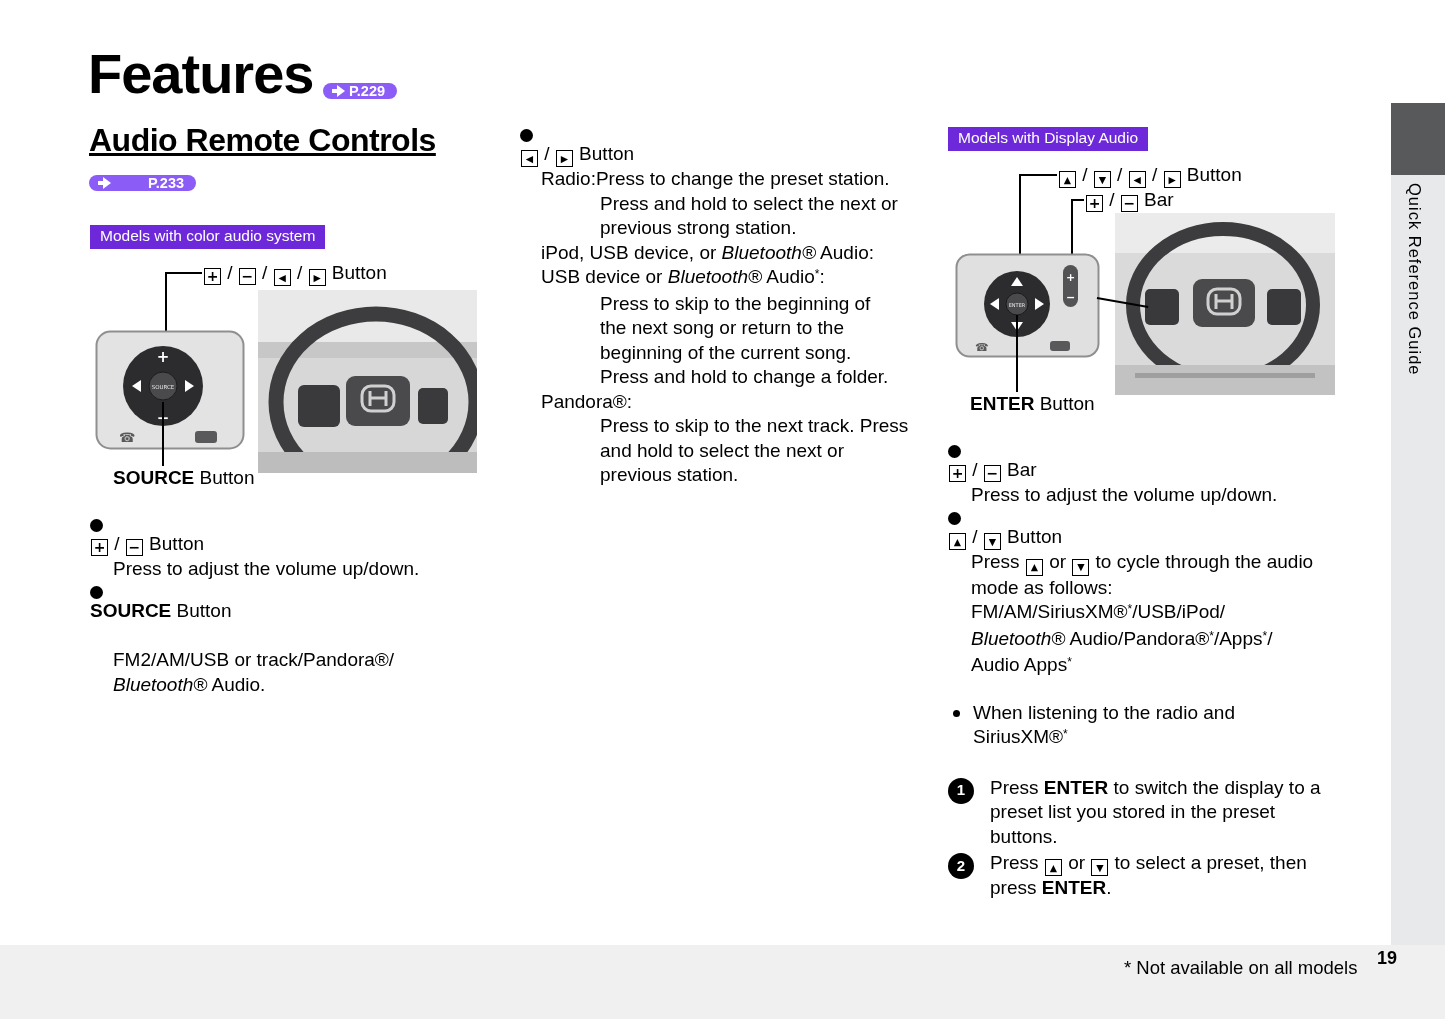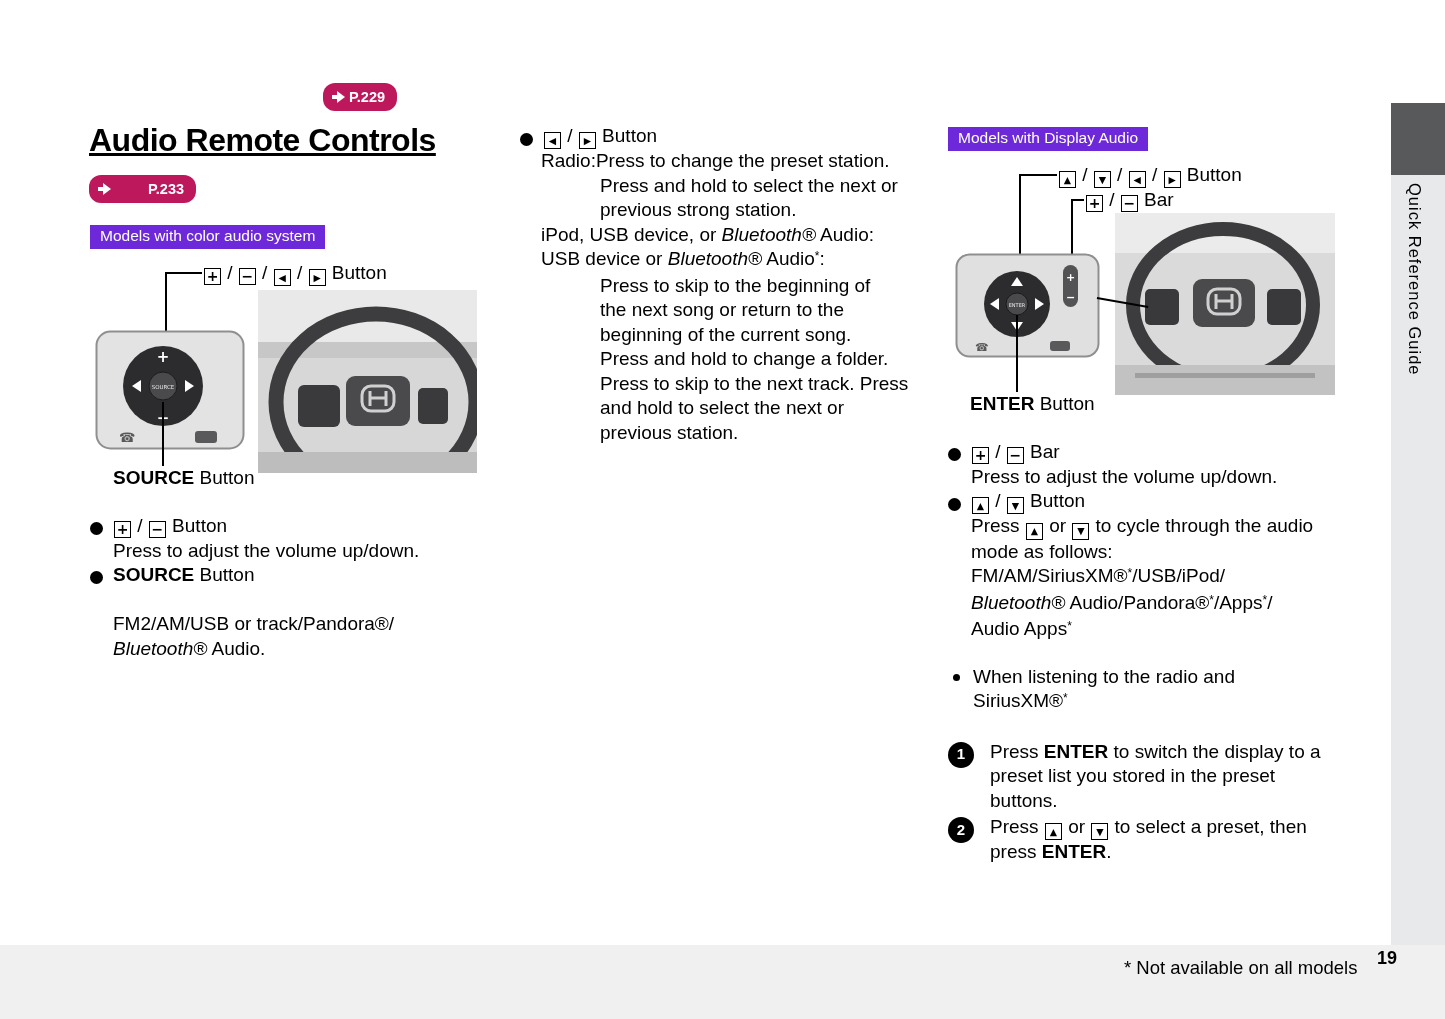--- a/index.html
+++ b/index.html
@@ -8,42 +8,42 @@
     width:1445px; height:1019px;
     font-family:"Liberation Sans","DejaVu Sans",sans-serif;
     color:#000;
   }
   .page { position:relative; width:1445px; height:1019px; background:#fff; overflow:hidden; }
   .abs { position:absolute; }
   h1.title { font-size:56px; font-weight:bold; letter-spacing:-1px; line-height:1; }
   h2.section { font-size:32px; font-weight:bold; letter-spacing:-0.5px; line-height:1; }
   .refpill {
     display:inline-flex; align-items:center; gap:4px;
-    background:#be185d; color:#fff; border-radius:12px;
-    height:28px; padding:0 12px 0 9px;
+    background:#8b5cf6; color:#fff; border-radius:12px;
+    height:16px; padding:0 12px 0 9px;
     font-size:14.5px; font-weight:bold;
   }
   .arrow { display:inline-flex; align-items:center; }
   .arrow .tail { display:block; width:5px; height:4px; background:#fff; }
   .arrow .head { display:block; width:0; height:0; border-top:6px solid transparent; border-bottom:6px solid transparent; border-left:8px solid #fff; }
   .model-badge { display:inline-block; background:#6d28d9; color:#fff; font-size:15.5px; padding:2px 10px 3px; line-height:1.2; }
   .txt { font-size:19px; line-height:24.5px; }
   .b { font-weight:bold; }
   .i { font-style:italic; }
   .sup { font-size:12px; position:relative; top:-5px; }
   .kbox {
     display:inline-flex; align-items:center; justify-content:center;
     width:17px; height:17px; border:1px solid #000; background:#fff;
     font-size:9.5px; line-height:1; vertical-align:-2px; margin:0 1px;
     font-family:"DejaVu Sans",sans-serif;
   }
   .kbox.pm { font-size:14px; font-weight:bold; }
   .dot { display:inline-block; flex:none; width:13px; height:13px; border-radius:50%; background:#000; margin-right:10px; margin-top:5px; }
   .dot-sm { display:inline-block; flex:none; width:7px; height:7px; border-radius:50%; background:#000; margin:9px 13px 0 5px; }
-  .brow { display:flex; align-items:center; }
+  .brow { display:flex; align-items:flex-start;flex-direction:column; }
   .bbody { margin-left:23px; }
   .p { margin-left:21px; }
   .hang { padding-left:59px; text-indent:-59px; }
   .ind { margin-left:80px; }
   .cline { position:absolute; background:#000; }
   .steps { margin-top:24px; }
   .step { display:flex; align-items:flex-start; margin-bottom:2px; }
   .stepnum {
     flex:none; width:26px; height:26px; border-radius:50%; background:#000; color:#fff;
     font-size:15px; font-weight:bold; display:flex; align-items:center; justify-content:center;
@@ -51,20 +51,21 @@
   }
   .note-row { display:flex; align-items:flex-start; margin-top:21px; }
   .vert { writing-mode:vertical-rl; font-size:16.5px; letter-spacing:1px; }
   svg text { font-family:"DejaVu Sans",sans-serif; }
 </style>
 </head>
 <body>
 
 <div class="page">
 
+  <h1 class="abs title" style="left:88px; top:46px;">Features</h1>
 
   <span class="abs refpill" style="left:323px; top:83px;">
     <span class="arrow">
         <i class="tail"></i>
         <i class="head"></i>
       </span>
     <span>P.229</span>
   </span>
 
   <h2 class="abs section" style="left:89px; top:124px;text-decoration:underline;">Audio Remote Controls</h2>
@@ -135,20 +136,21 @@
   <div class="abs txt" style="left:520px; top:124px; width:424px;">
     <div class="brow">
       <span class="dot"></span>
       <span><span class="kbox">◀</span><span> / </span><span class="kbox">▶</span><span> Button</span></span>
     </div>
     <div class="p hang"><span>Radio:</span><span>Press to change the preset station.</span><br><span>Press and hold to select the next or</span><br><span>previous strong station.</span></div>
     <div class="p"><span>iPod, USB device, or </span><span class="i">Bluetooth®</span><span> Audio:</span></div>
     <div class="p"><span>USB device or </span><span class="i">Bluetooth®</span><span> Audio</span><span class="sup">*</span><span>:</span></div>
     <div class="p ind"><span>Press to skip to the beginning of</span><br><span>the next song or return to the</span><br><span>beginning of the current song.</span></div>
     <div class="p ind">Press and hold to change a folder.</div>
+    <div class="p">Pandora®:</div>
     <div class="p ind"><span>Press to skip to the next track. Press</span><br><span>and hold to select the next or</span><br><span>previous station.</span></div>
   </div>
 
   <span class="abs model-badge" style="left:948px; top:127px;">Models with Display Audio</span>
 
   <div class="abs txt" style="left:1058px; top:163px; white-space:nowrap;"><span class="kbox">▲</span><span> / </span><span class="kbox">▼</span><span> / </span><span class="kbox">◀</span><span> / </span><span class="kbox">▶</span><span> Button</span></div>
   <div class="abs txt" style="left:1085px; top:188px; white-space:nowrap;"><span class="kbox pm">+</span><span> / </span><span class="kbox pm">−</span><span> Bar</span></div>
 
   <div class="cline" style="left:1020px; top:174px; width:37px; height:1.5px;"></div>
   <div class="cline" style="left:1019px; top:174px; width:1.5px; height:97px;"></div>

